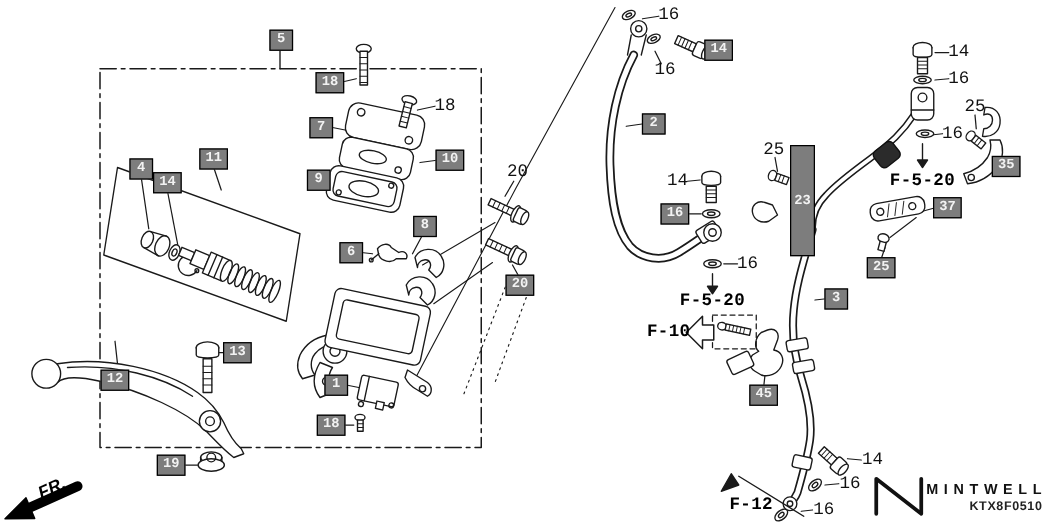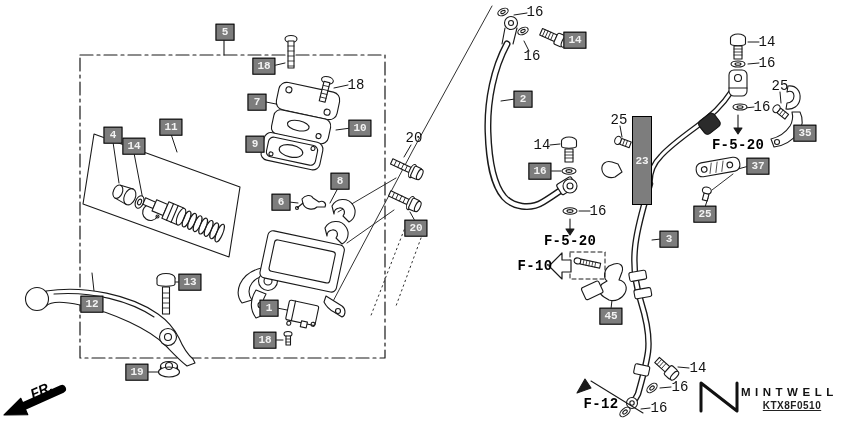--- a/index.html
+++ b/index.html
@@ -12,22 +12,22 @@
   .boxed{background:#7d7d7d;border:1px solid #000;color:#f2f2f2;font-size:11px;font-weight:bold;
          padding:1px 4px;line-height:1.15;text-align:center;min-width:9px;}
   .plain{font-size:14px;font-weight:400;color:#111;}
   .ref{font-size:14px;font-weight:700;color:#000;letter-spacing:.3px;}
   .bar{position:absolute;background:#7d7d7d;border:1px solid #000;color:#f2f2f2;
        font-size:11px;font-weight:bold;display:flex;align-items:center;justify-content:center;}
   .fr{position:absolute;left:30px;top:382px;font-size:14px;font-weight:bold;font-style:italic;
       color:#000;transform:rotate(-24deg);}
   .brand-name{position:absolute;left:741px;top:386px;font-size:11.5px;font-weight:bold;
       letter-spacing:4.5px;color:#111;}
-  .brand-code{position:absolute;left:750px;top:400px;width:84px;text-align:center;
-      font-size:10px;font-weight:600;letter-spacing:.5px;color:#222;text-decoration:underline;}
+  .brand-code{position:absolute;left:750px;top:400px;width:84px;text-align:right;
+      font-size:10px;font-weight:600;letter-spacing:.5px;color:#222;}
 </style>
 </head>
 <body>
 
 <div id="stage">
 <svg id="art" width="842" height="421" viewBox="0 0 842 421" stroke="#1a1a1a" fill="none" stroke-width="1.1" stroke-linecap="round" stroke-linejoin="round">
 
   <g>
     <rect x="80" y="55" width="305" height="303" stroke-dasharray="13 4 3 4" stroke-width="1.2"></rect>
     <line x1="224" y1="40" x2="224" y2="55"></line>

